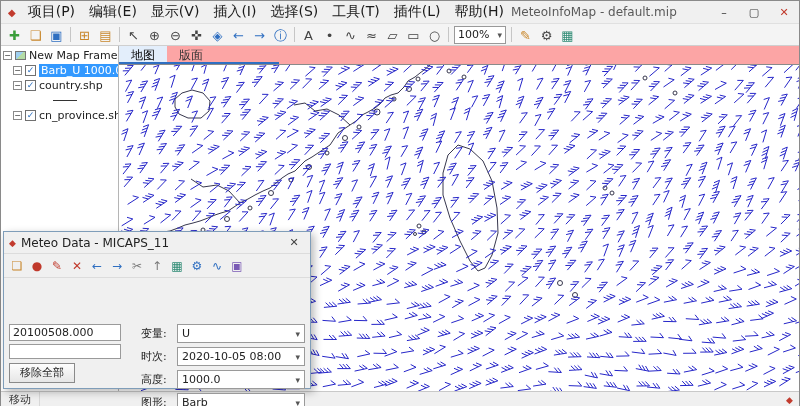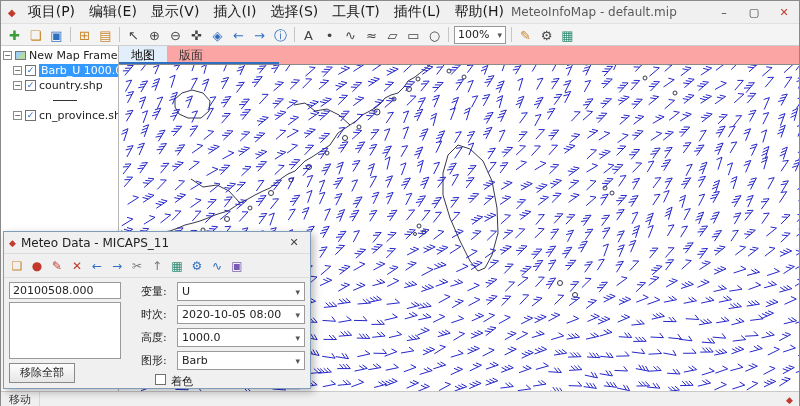--- a/index.html
+++ b/index.html
@@ -46,21 +46,21 @@
   .map svg { position:absolute; left:0; top:0; }
 
   
   .dialog { position:absolute; left:2px; top:230px; width:308px; height:158px; background:#f0f0f0; border:1px solid #7f9db9; box-shadow:3px 3px 8px rgba(0,0,0,.28); z-index:10; display:flex; flex-direction:column; }
   .dlg-title { height:22px; display:flex; align-items:center; padding:0 5px; border-bottom:1px solid #dcdcdc; }
   .dlg-icon { color:#c23b2e; font-size:9px; margin-right:5px; }
   .dlg-title-text { flex:1; font-size:12px; color:#222; white-space:nowrap; overflow:hidden; }
   .dlg-close { width:22px; text-align:center; color:#444; font-size:11px; cursor:default; }
   .dlg-toolbar { height:24px; display:flex; align-items:center; padding:0 3px; border-bottom:1px solid #dcdcdc; }
   .dbtn { width:20px; height:19px; line-height:19px; text-align:center; font-size:12px; border:1px solid transparent; cursor:default; }
-  .dlg-body { flex:1; display:flex; padding:4px 5px 5px 5px; min-height:0; }
+  .dlg-body { flex:1; display:flex; padding:4px 5px 5px 5px; min-height:0;margin-top:42px; }
   .dlg-left { width:112px; display:flex; flex-direction:column; flex:0 0 auto; }
   .file-field { height:17px; background:#fff; border:1px solid #9a9a9a; font-size:11px; padding:1px 3px; white-space:nowrap; overflow:hidden; }
   .file-list { flex:1; background:#fff; border:1px solid #9a9a9a; margin-top:3px; }
   .dlg-btn { margin-top:4px; width:66px; height:20px; background:linear-gradient(#fdfdfd,#e6e6e6); border:1px solid #8a8a8a; font-size:11px; text-align:center; line-height:18px; cursor:default; }
   .dlg-right { flex:1; padding-left:20px; min-width:0; }
   .frow { display:flex; align-items:center; height:19px; margin-bottom:4px; }
   .flabel { width:36px; font-size:11px; color:#222; flex:0 0 auto; }
   .combo { flex:1; height:19px; background:#fff; border:1px solid #9a9a9a; display:flex; align-items:center; justify-content:space-between; padding:0 4px; font-size:11px; min-width:0; }
   .combo .val { overflow:hidden; white-space:nowrap; }
   .combo .arrow { color:#555; font-size:9px; flex:0 0 auto; }

